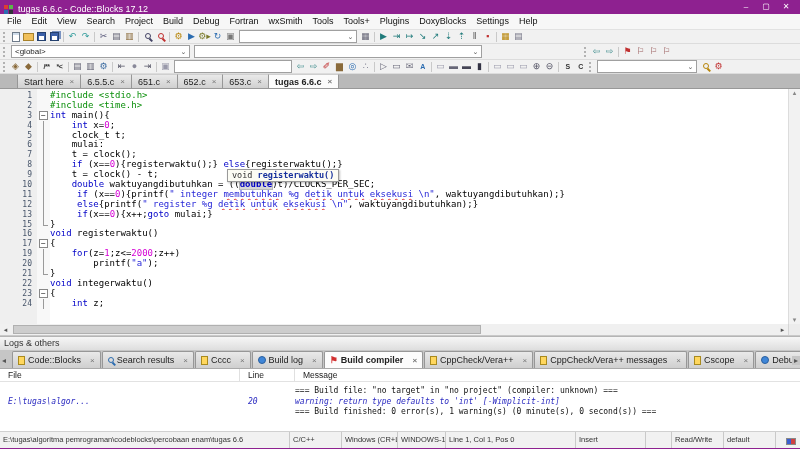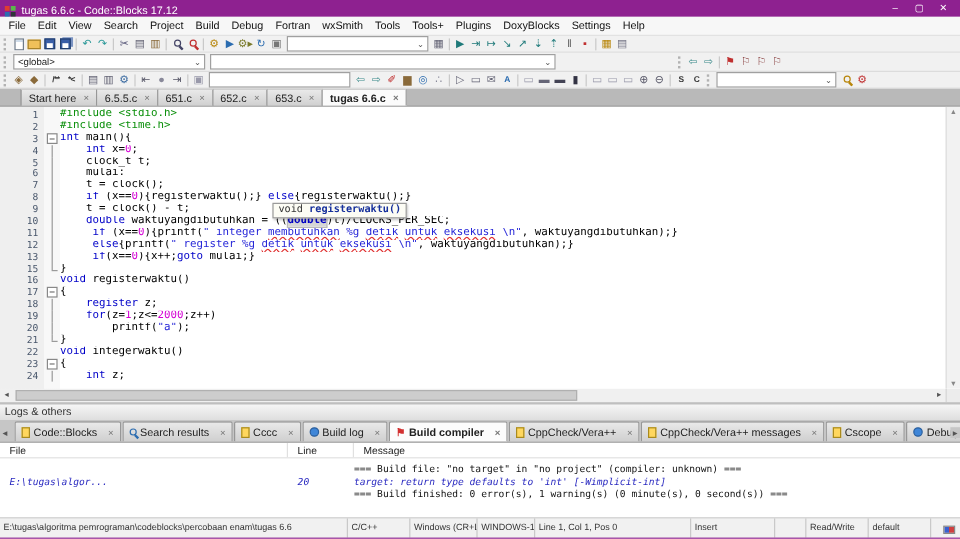--- a/index.html
+++ b/index.html
@@ -186,21 +186,21 @@
       <span class="tbi" style="color: rgb(31, 122, 122);">⇣</span>
       <span class="tbi" style="color: rgb(31, 122, 122);">⇡</span>
       <span class="tbi" style="color: rgb(85, 85, 85);">‖</span>
       <span class="tbi" style="color: rgb(192, 48, 48);">▪</span>
       <span class="sep"></span>
       <span class="tbi" style="color: rgb(184, 134, 11);">▦</span>
       <span class="tbi" style="color: rgb(119, 119, 136);">▤</span>
     </div>
   <div class="tbrow" id="tb2">
       <span class="grip"></span>
-      <div class="combo" style="width: 160px;">
+      <div class="combo" style="width: 179px;">
         <span class="cb-text">&lt;global&gt;</span>
         <span class="cb-arrow">⌄</span>
       </div>
       <div class="combo" style="width: 288px;">
         <span class="cb-text"></span>
         <span class="cb-arrow">⌄</span>
       </div>
       <span class="gap" style="width: 98px;"></span>
       <span class="grip"></span>
       <span class="tbi" style="color: rgb(58, 138, 138);">⇦</span>
@@ -370,25 +370,20 @@
           <span class="codeline"><span class="tok-kw">void</span><span class="tok-pl"> registerwaktu()</span></span>
         </div>
         <div class="crow">
           <span class="ln">17</span>
           <span class="fold">
             <span class="fbox">−</span>
           </span>
           <span class="codeline"><span class="tok-pl">{</span></span>
         </div>
         <div class="crow">
-          <span class="ln">18</span>
-          <span class="fold f-mid"></span>
-          <span class="codeline"><span class="tok-pl">    </span><span class="tok-kw">register</span><span class="tok-pl"> z;</span></span>
-        </div>
-        <div class="crow">
           <span class="ln">19</span>
           <span class="fold f-mid"></span>
           <span class="codeline"><span class="tok-pl">    </span><span class="tok-kw">for</span><span class="tok-pl">(z=</span><span class="tok-num">1</span><span class="tok-pl">;z&lt;=</span><span class="tok-num">2000</span><span class="tok-pl">;z++)</span></span>
         </div>
         <div class="crow">
           <span class="ln">20</span>
           <span class="fold f-mid"></span>
           <span class="codeline"><span class="tok-pl">        printf(</span><span class="tok-str">"a"</span><span class="tok-pl">);</span></span>
         </div>
         <div class="crow">
@@ -493,21 +488,21 @@
       </div>
     <div id="brows">
         <div class="brow normal">
           <span class="bc-file"></span>
           <span class="bc-line"></span>
           <span class="bc-msg">=== Build file: "no target" in "no project" (compiler: unknown) ===</span>
         </div>
         <div class="brow warning">
           <span class="bc-file">E:\tugas\algor...</span>
           <span class="bc-line">20</span>
-          <span class="bc-msg">target: return type defaults to 'int' [-Wimplicit-int]</span>
+          <span class="bc-msg">warning: return type defaults to 'int' [-Wimplicit-int]</span>
         </div>
         <div class="brow normal">
           <span class="bc-file"></span>
           <span class="bc-line"></span>
           <span class="bc-msg">=== Build finished: 0 error(s), 1 warning(s) (0 minute(s), 0 second(s)) ===</span>
         </div>
       </div>
   </div>
 
   <div class="statusbar" id="sbar">

